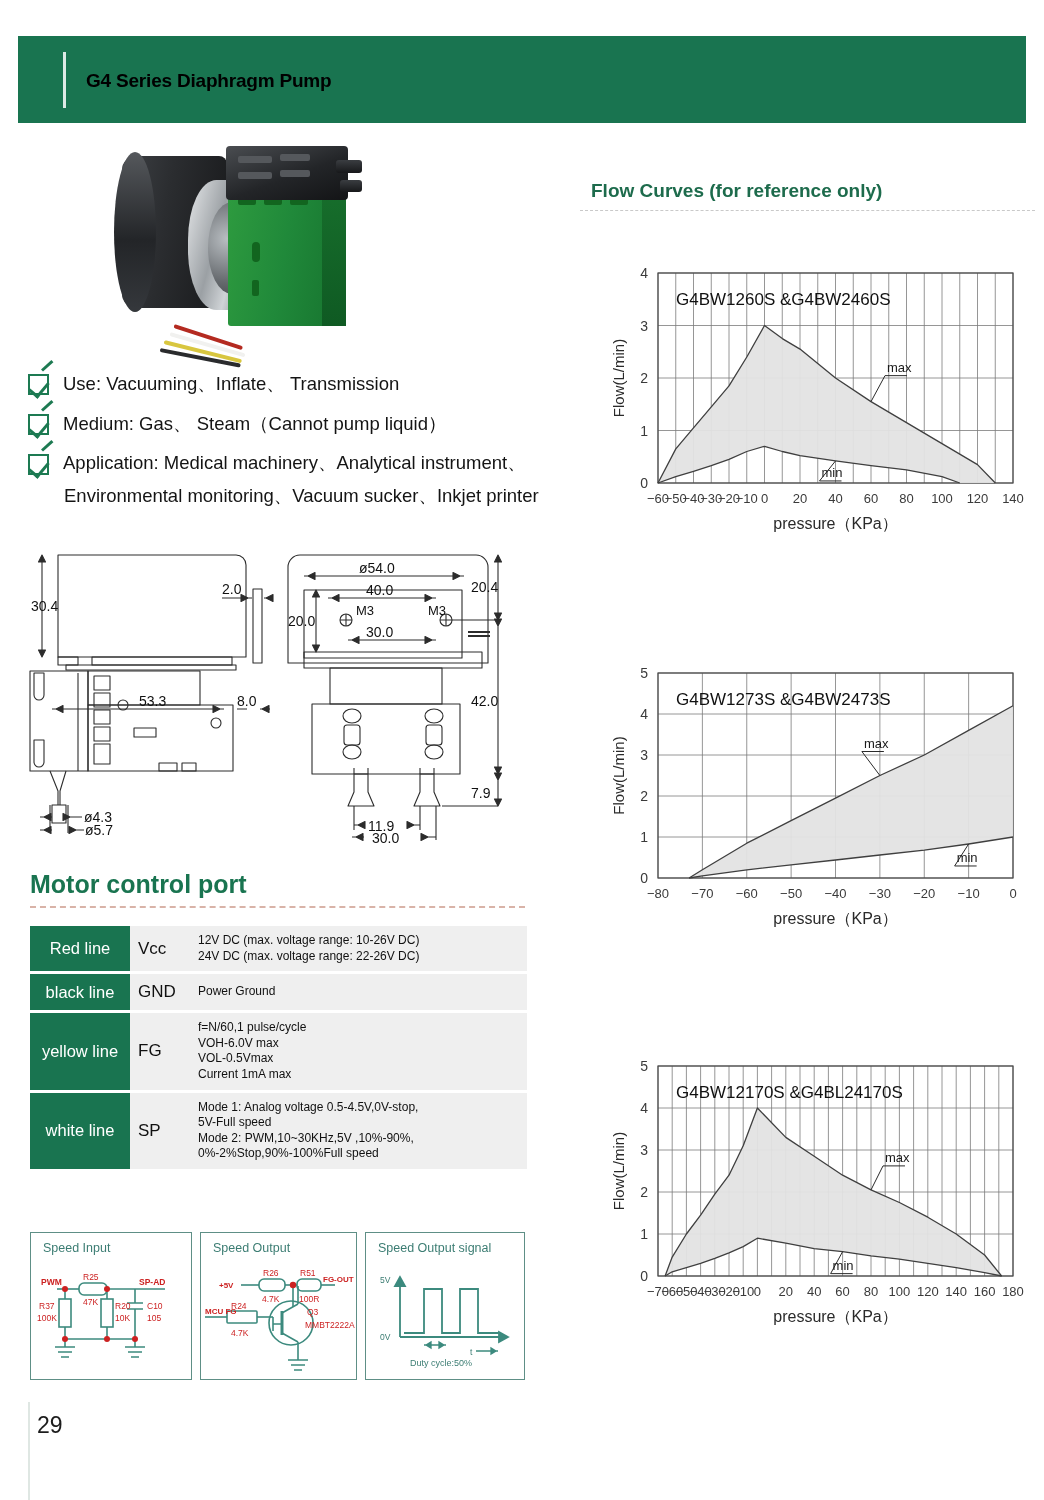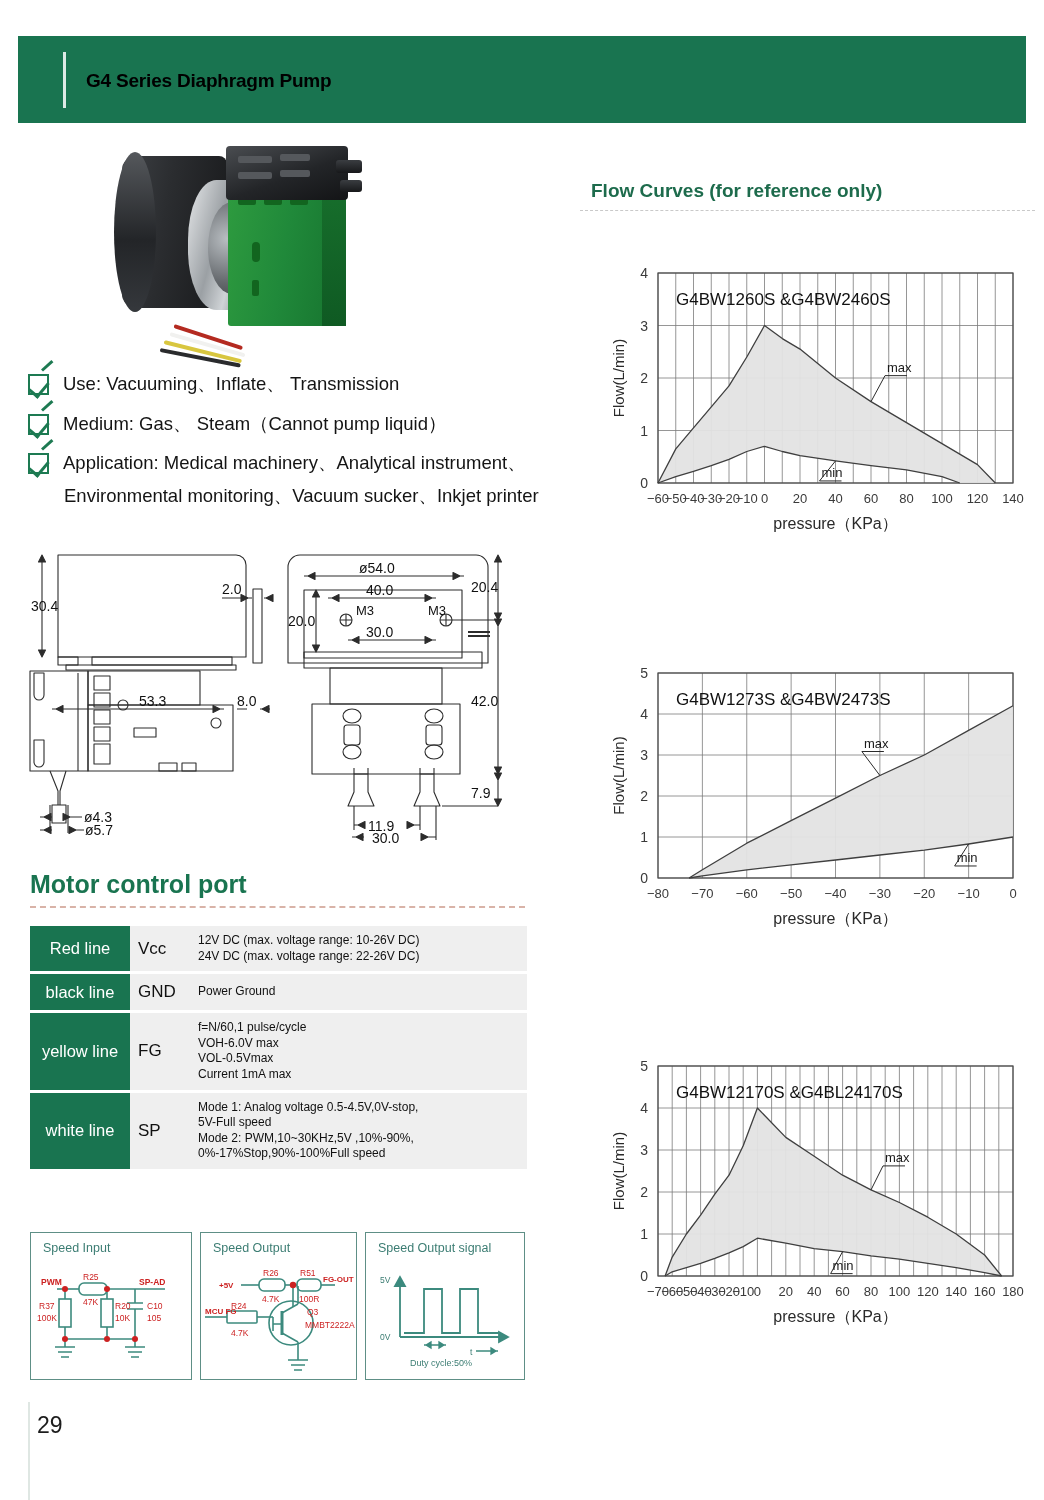--- a/index.html
+++ b/index.html
@@ -82,21 +82,21 @@
     position: absolute; background: #55585c; border-radius: 2px; height: 7px;
   }
   .nozzle {
     position: absolute; background: linear-gradient(180deg,#3a3d41,#17181a);
     border-radius: 3px;
   }
   .wire { position: absolute; height: 4px; border-radius: 2px; transform-origin: left center; }
 
   
   .features { position: absolute; left: 28px; top: 372px; width: 545px; }
-  .feat-row { display: flex; align-items: flex-start; margin-bottom: 16px; }
+  .feat-row { display: flex; align-items: center; margin-bottom: 16px; }
   .check-box {
     width: 21px; height: 21px; border: 2px solid #1d7a52;
     position: relative; flex: 0 0 auto; margin-top: 2px;
   }
   .check-box::after {
     content:""; position:absolute; left: 3px; top: 2px;
     width: 9px; height: 16px; border: solid #1d7a52;
     border-width: 0 3px 3px 0; transform: rotate(40deg);
   }
   .check-tail {
@@ -338,21 +338,21 @@
       <div>Current 1mA max</div>
     </td>
   </tr>
   <tr>
     <td class="cell-line">white line</td>
     <td class="cell-sym">SP</td>
     <td class="cell-desc">
       <div>Mode 1: Analog voltage 0.5-4.5V,0V-stop,</div>
       <div>5V-Full speed</div>
       <div>Mode 2: PWM,10~30KHz,5V ,10%-90%,</div>
-      <div>0%-17%Stop,90%-100%Full speed</div>
+      <div>0%-2%Stop,90%-100%Full speed</div>
     </td>
   </tr>
 </tbody>
   </table>
 
 <div class="circuits">
 
   <div class="cpanel" style="width:162px;height:148px;">
     <div class="ctitle">Speed Input</div>
     <svg width="160" height="146" viewBox="0 0 160 146">

